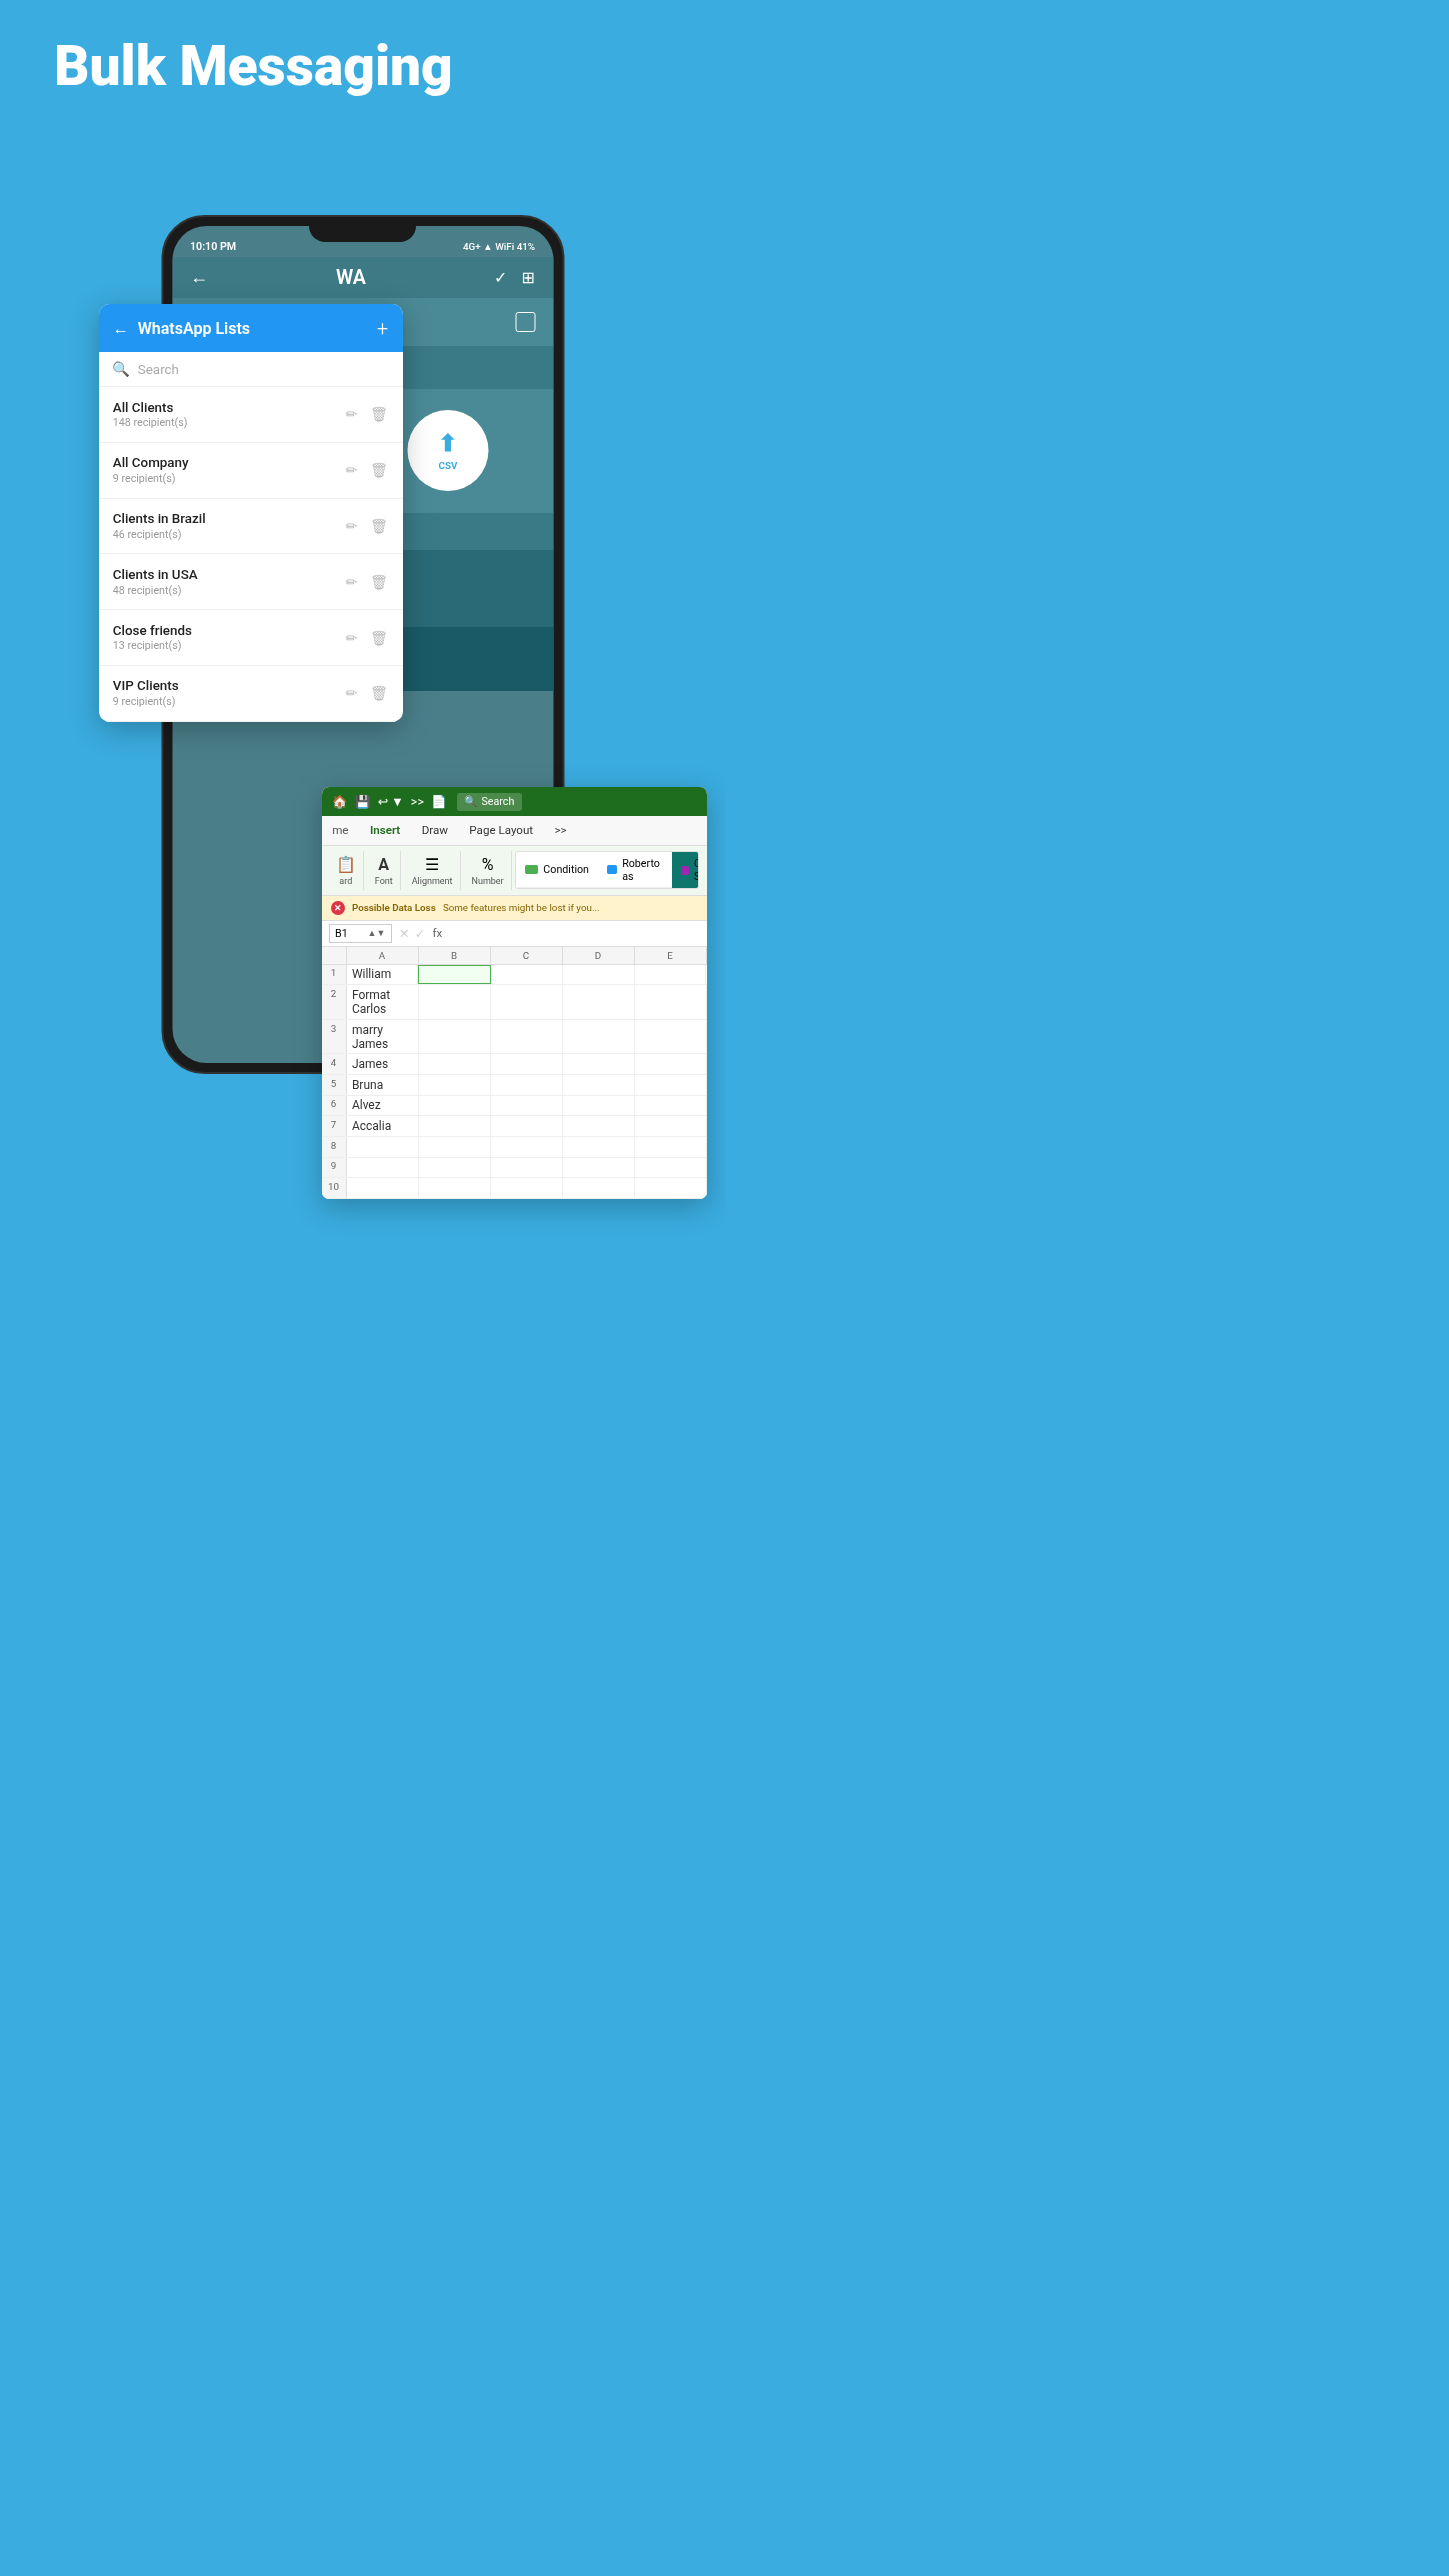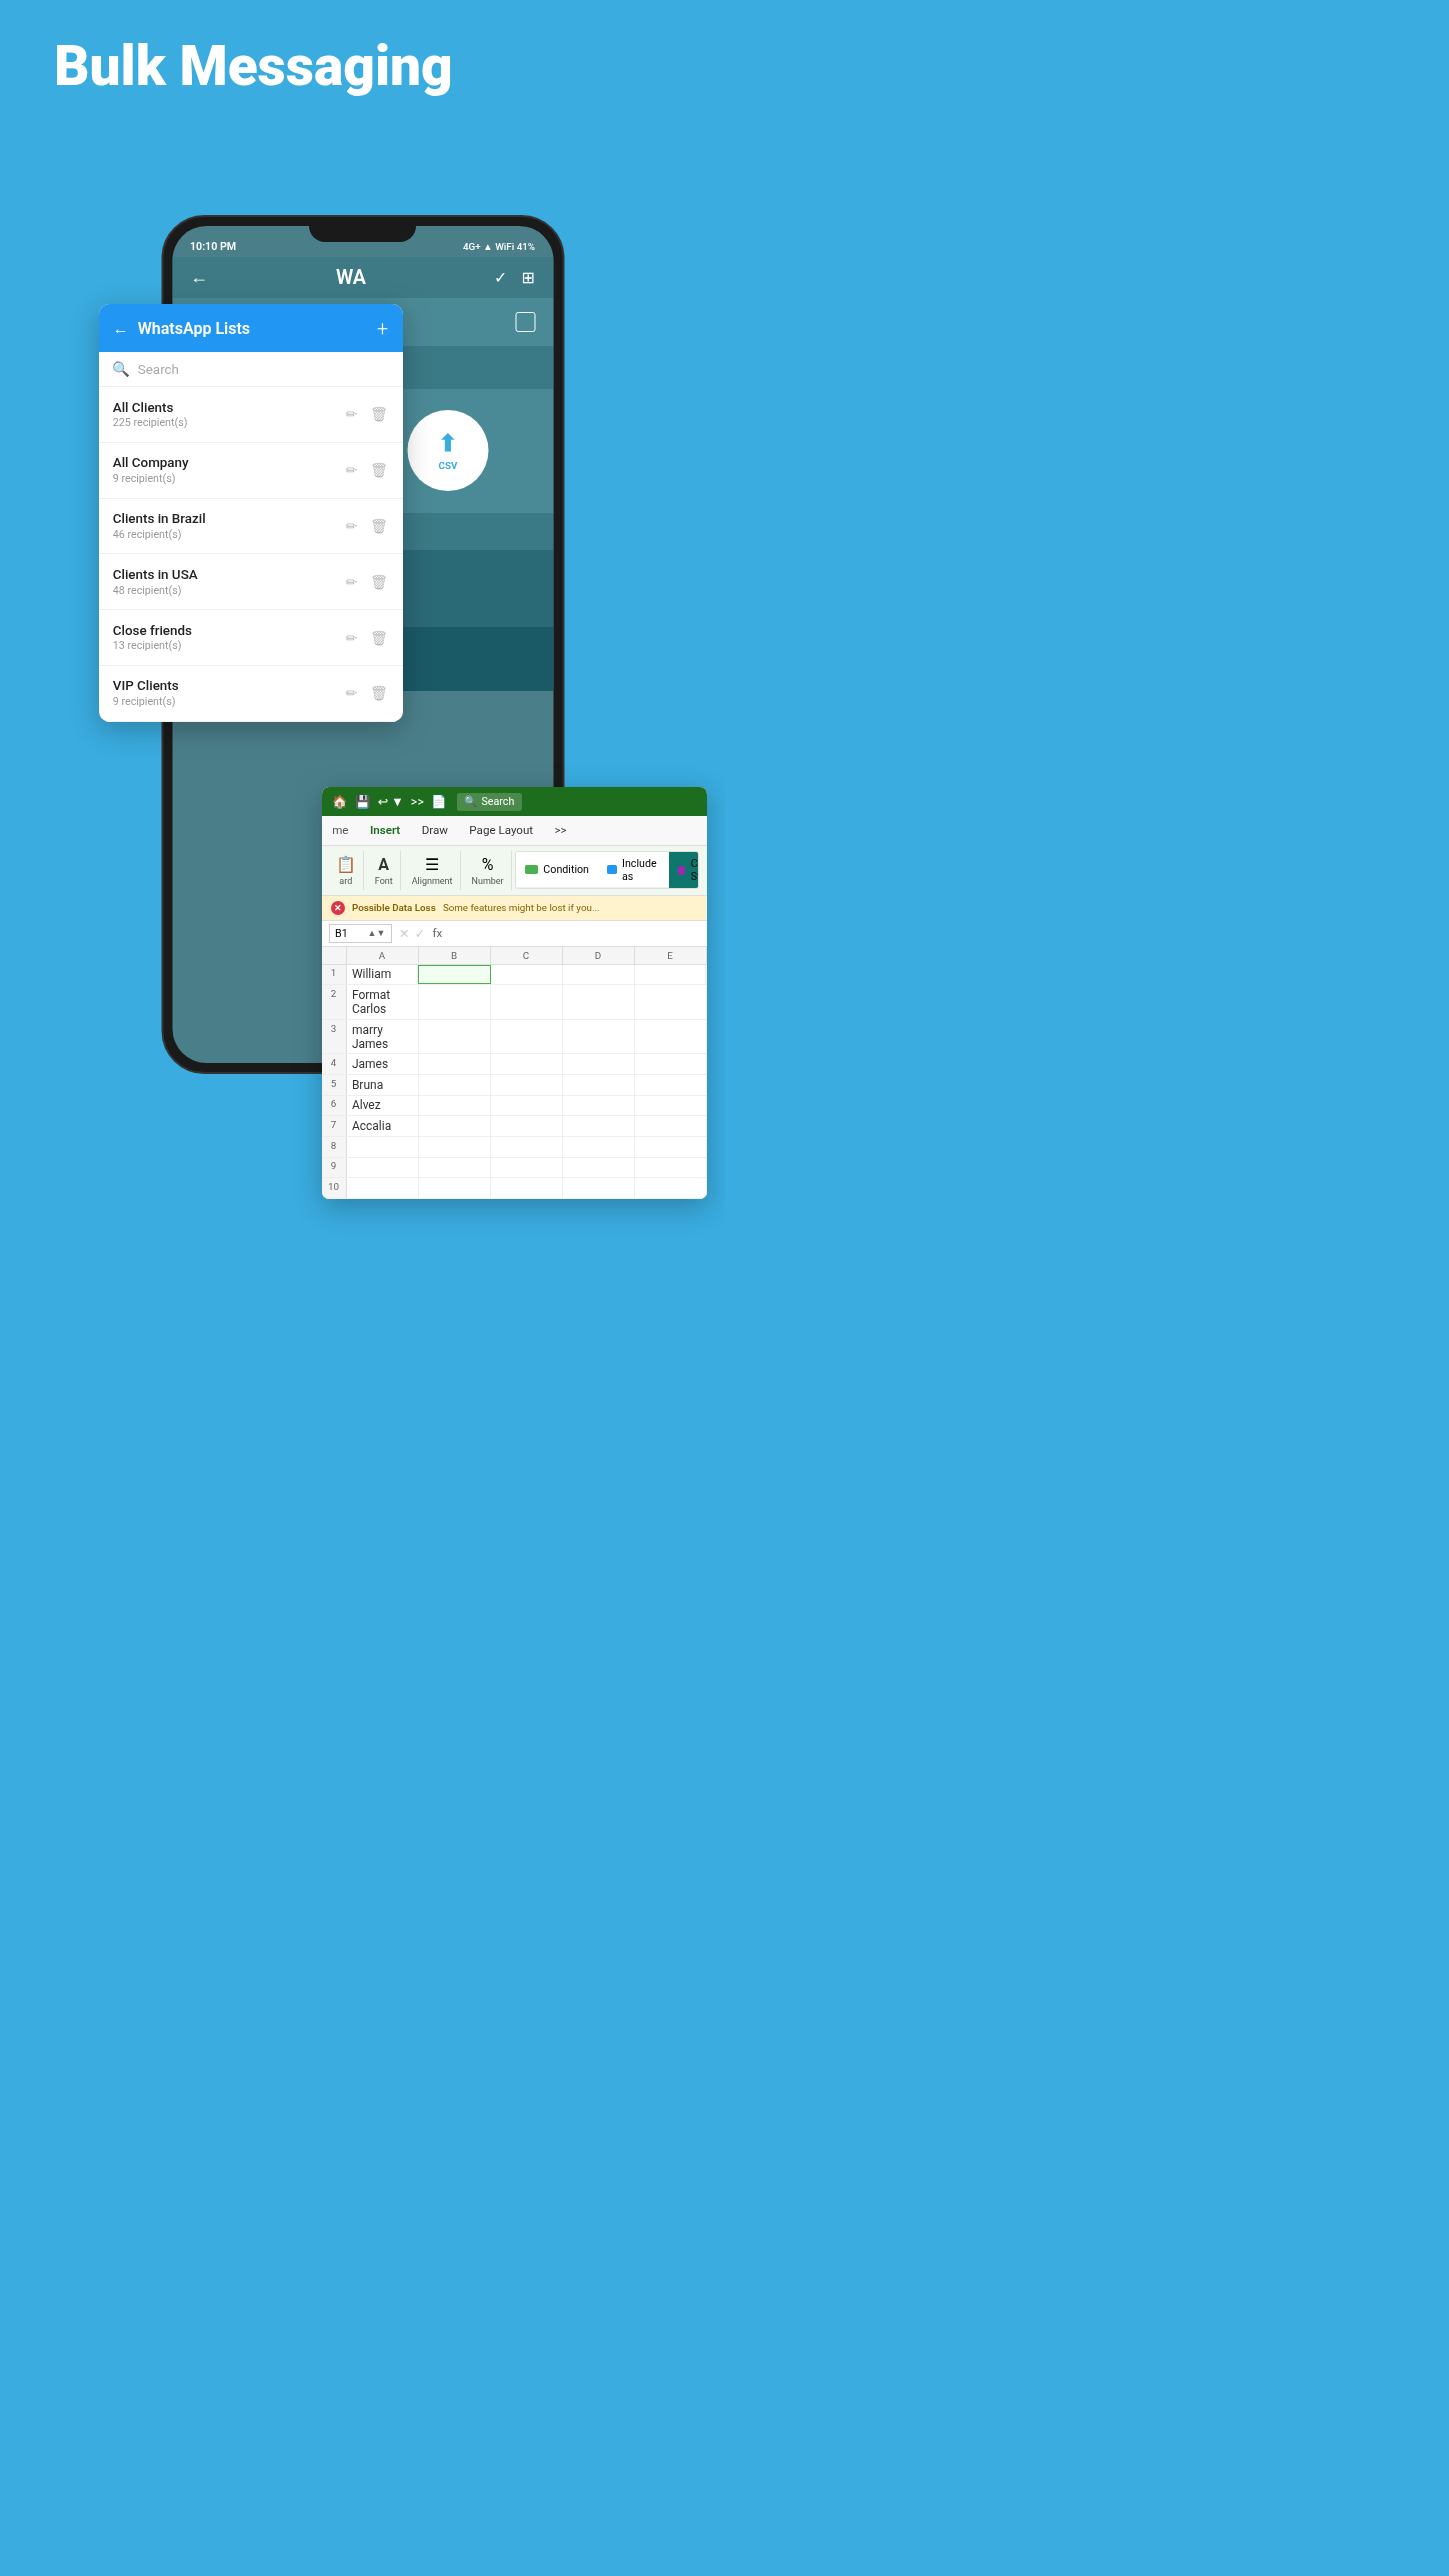--- a/index.html
+++ b/index.html
@@ -538,21 +538,21 @@
     </div>
 
     <div class="wa-search-bar">
       <span style="font-size:14.3px; color:#aaa;">🔍</span>
       <span style="color:#aaa; font-size:13.4px;">Search</span>
     </div>
 
     <div class="wa-list-item">
       <div class="wa-list-item-info">
         <div class="wa-list-item-name">All Clients</div>
-        <div class="wa-list-item-count">225 recipient(s)</div>
+        <div class="wa-list-item-count">148 recipient(s)</div>
       </div>
       <div class="wa-list-item-actions">
         <span class="wa-icon-action" style="cursor:pointer;">✏</span>
         <span class="wa-icon-action" style="cursor:pointer;">🗑</span>
       </div>
     </div>
 
     <div class="wa-list-item">
       <div class="wa-list-item-info">
         <div class="wa-list-item-name">All Company</div>
@@ -651,21 +651,21 @@
         <span class="excel-ribbon-label">Number</span>
       </div>
 
       <div style="display:flex; border:0.9px solid #ddd; border-radius:2.7px; overflow:hidden; font-size:10.7px; min-width:98px;">
         <div style="padding:4.5px 9px; display:flex; align-items:center; gap:5.4px; border-bottom:0.9px solid #eee; cursor:pointer; background:white;">
           <span style="width:12.5px; height:9px; background:#4CAF50; border-radius:1.8px; display:inline-block;"></span>
           <span>Condition</span>
         </div>
         <div style="padding:4.5px 9px; display:flex; align-items:center; gap:5.4px; border-bottom:0.9px solid #eee; cursor:pointer; background:white;">
           <span style="width:12.5px; height:9px; background:#2196F3; border-radius:1.8px; display:inline-block;"></span>
-          <span>Include as</span>
+          <span>Roberto as</span>
         </div>
         <div style="padding:4.5px 9px; display:flex; align-items:center; gap:5.4px; cursor:pointer; background:#0f766e;justify-content:flex-end;">
           <span style="width:12.5px; height:9px; background:#9C27B0; border-radius:1.8px; display:inline-block;"></span>
           <span>Cell Style</span>
         </div>
       </div>
     </div>
 
     <div class="excel-warning">
       <div class="warning-x" style="cursor:pointer;">✕</div>

